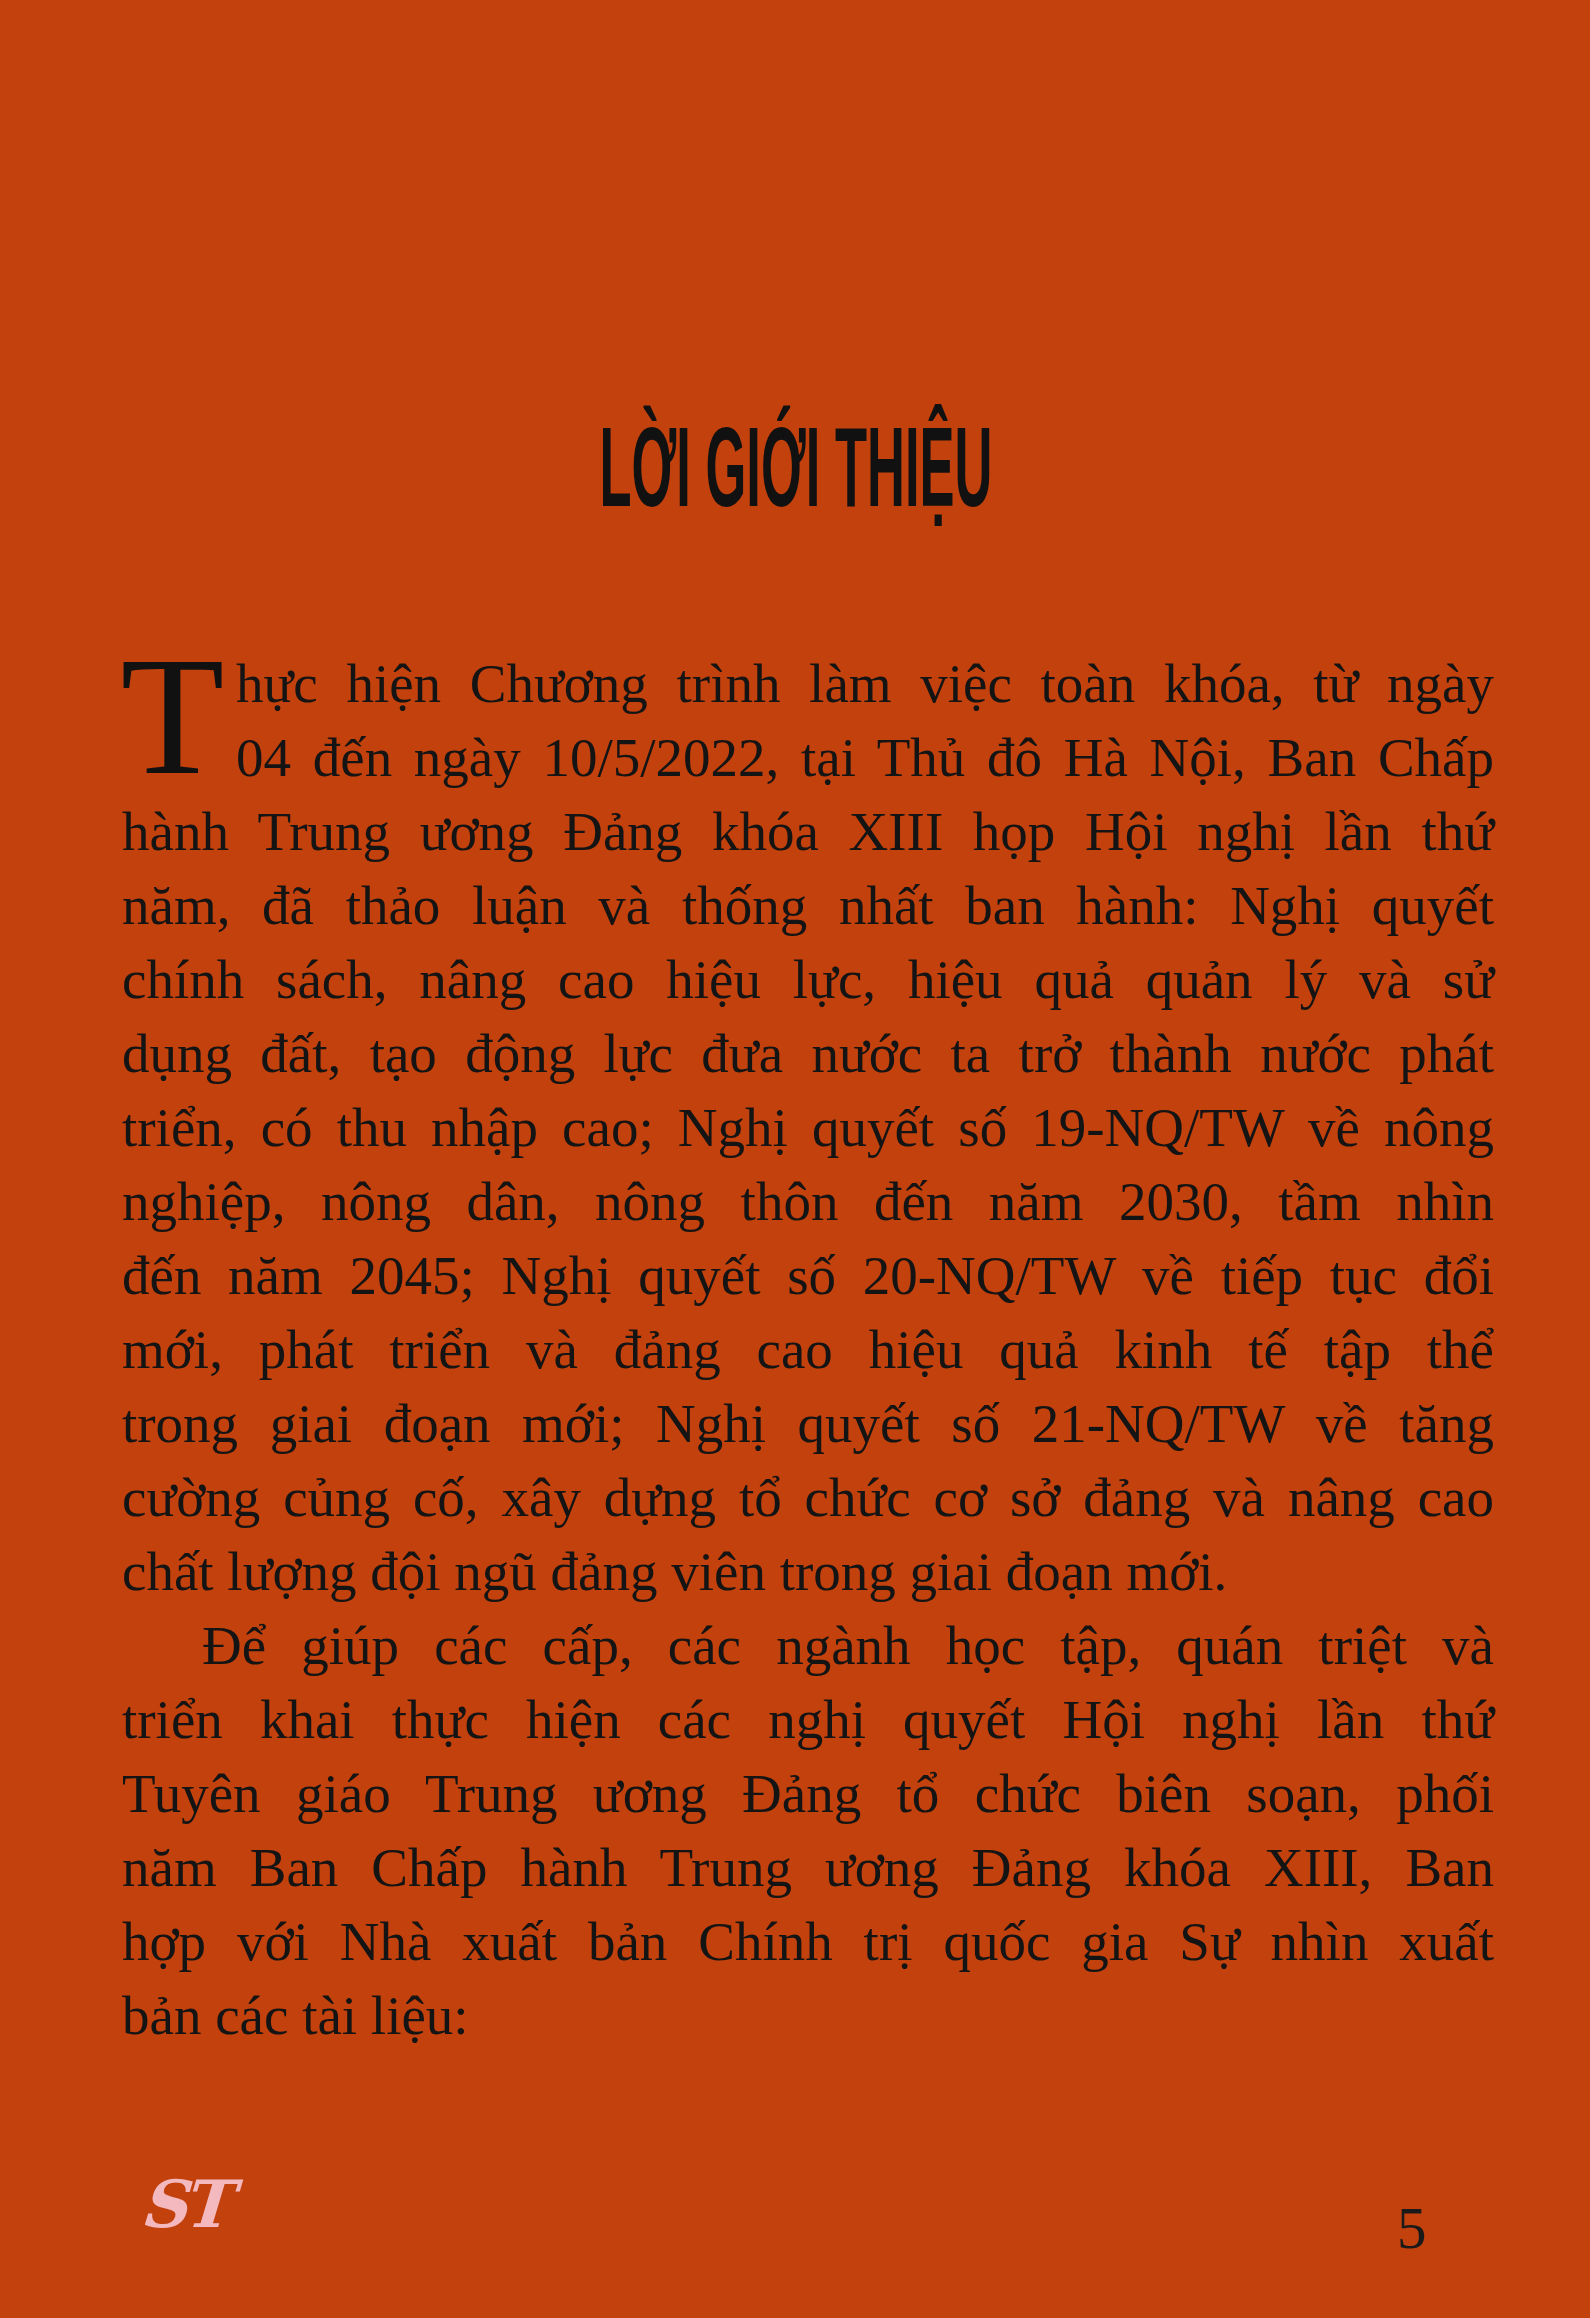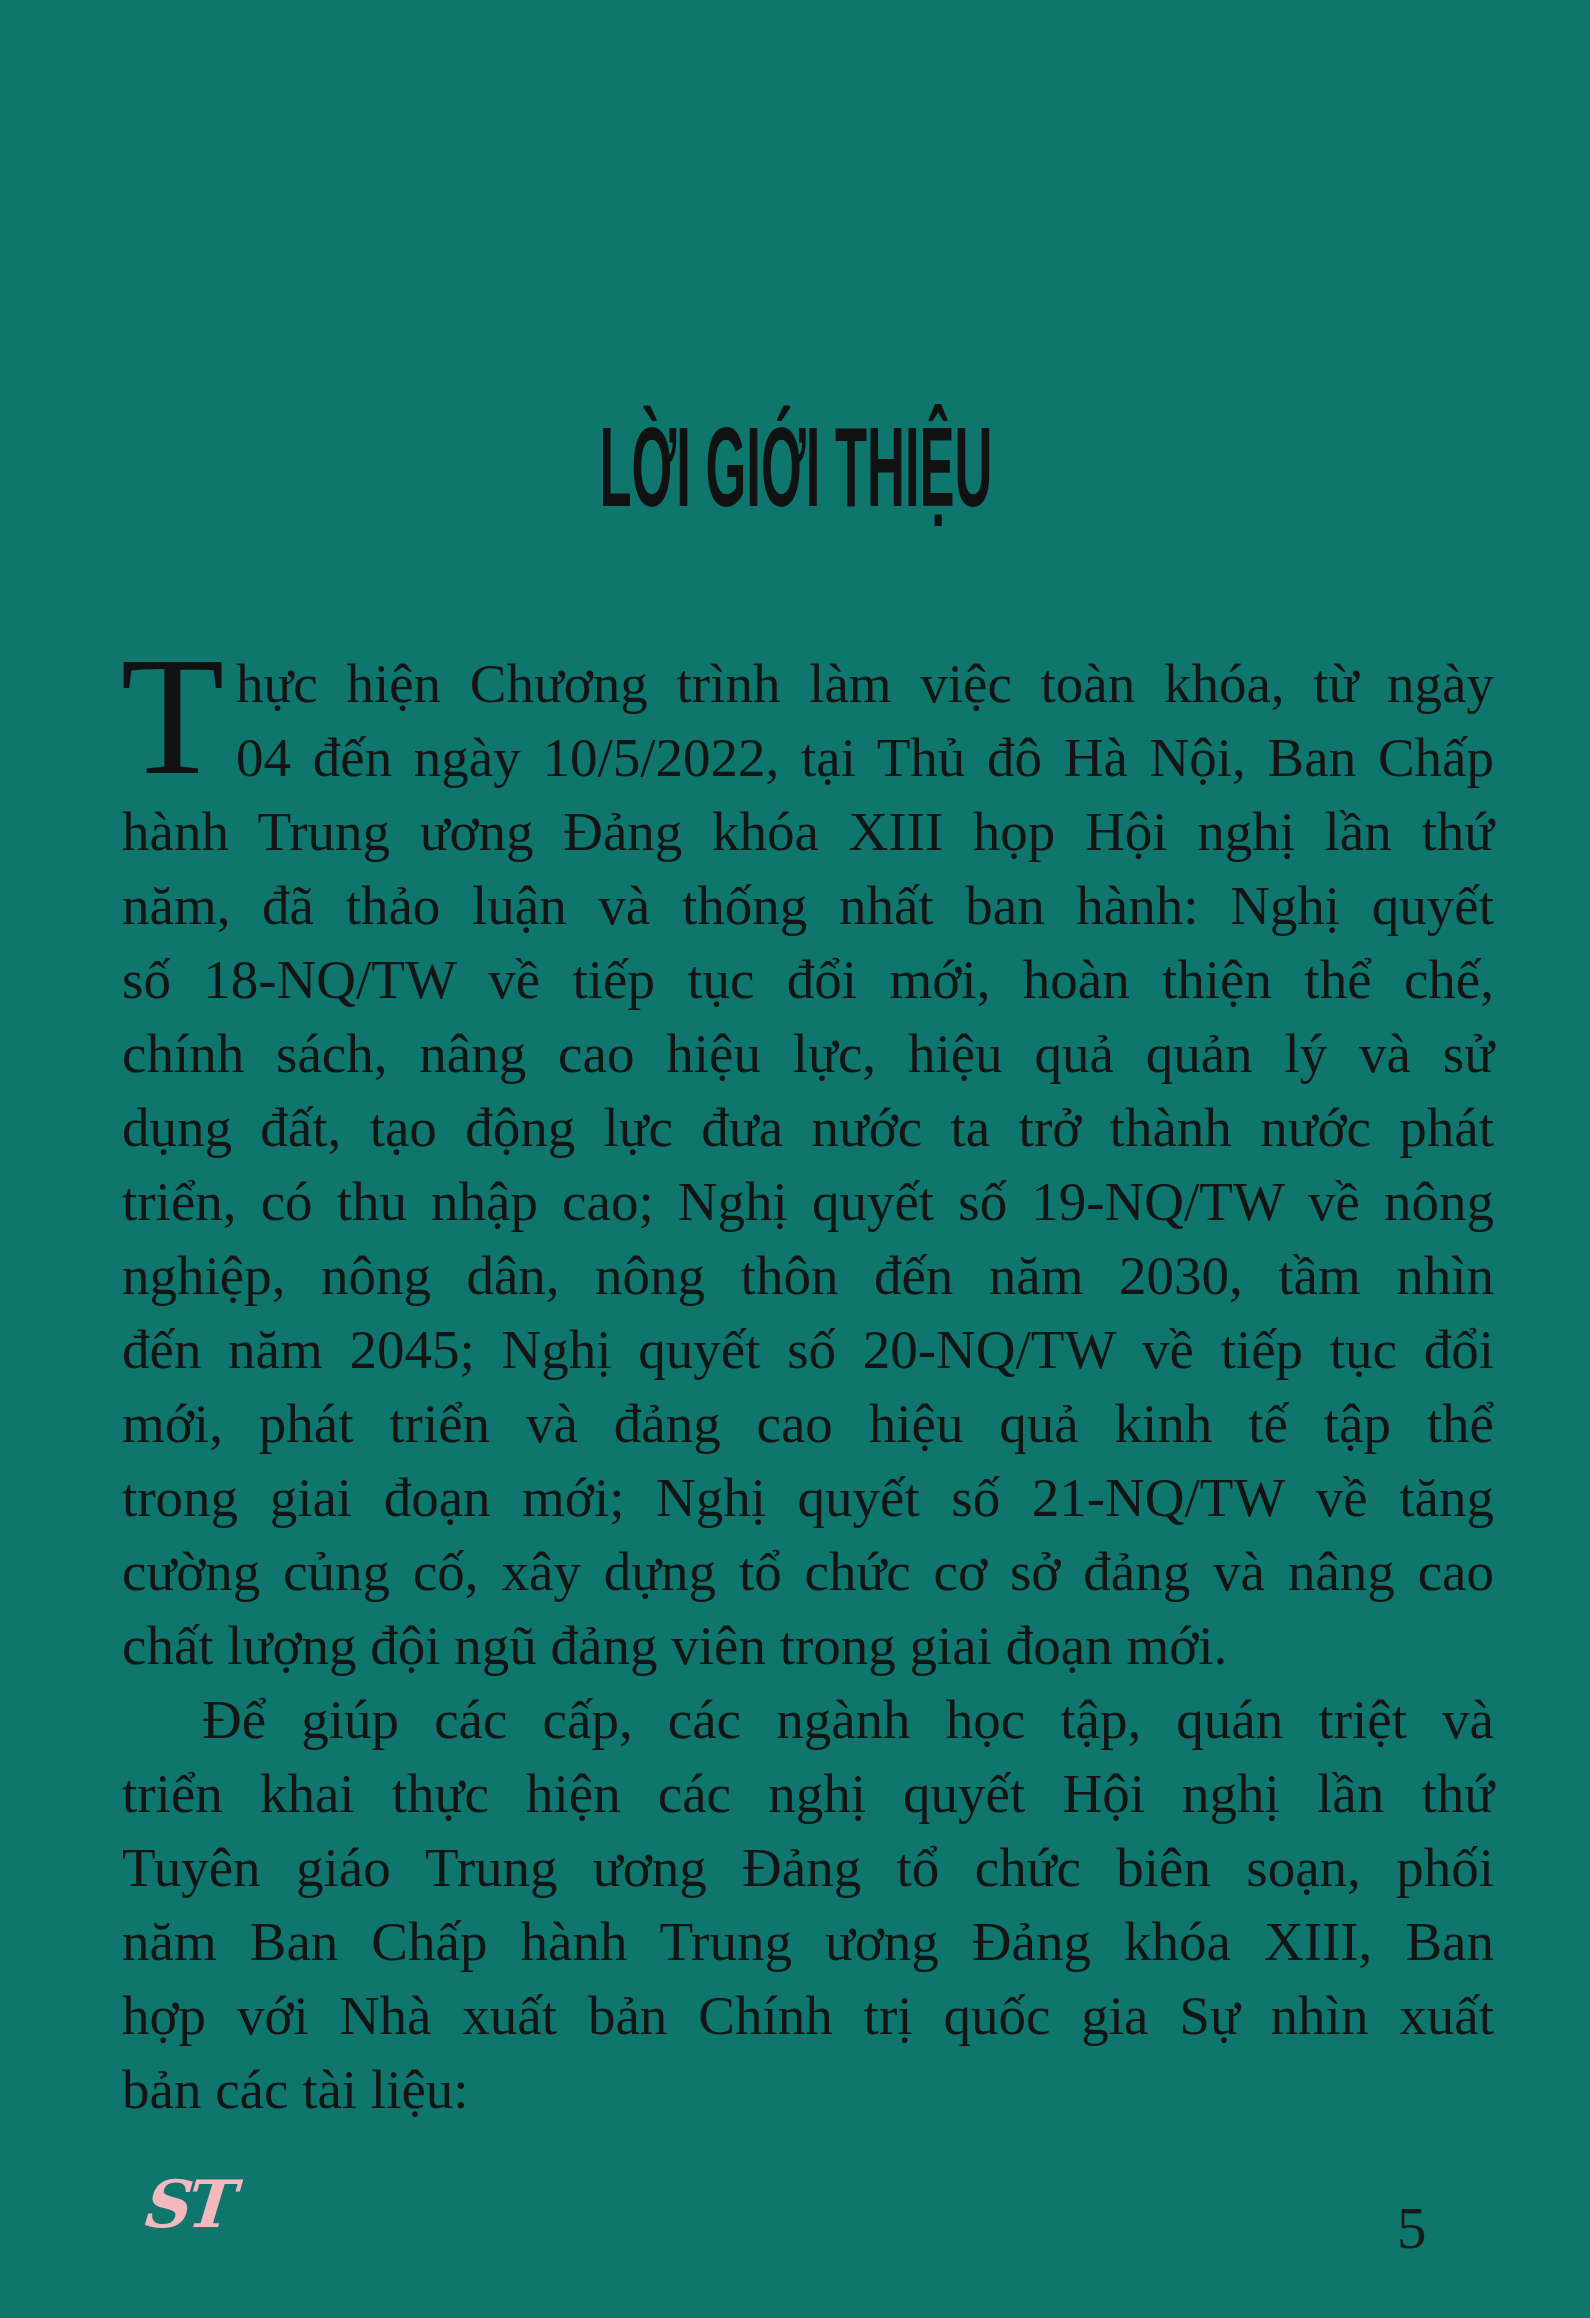--- a/index.html
+++ b/index.html
@@ -4,21 +4,21 @@
 <style>
   html,body{margin:0;padding:0;}
   body{
     width:1591px;height:2319px;
     background:#ffffff;
     position:relative;
     font-family:"Liberation Serif","DejaVu Serif",serif;
     color:#141414;
     overflow:hidden;
   }
-  .page{position:absolute;inset:0;background:#0f766e;}
+  .page{position:absolute;inset:0;background:#c2410c;}
 
   .title-row{
     position:absolute;top:411px;left:0;width:1591px;
     text-align:center;
   }
   .title{
     display:inline-block;
     font-family:"Liberation Sans","DejaVu Sans",sans-serif;
     font-weight:700;
     font-size:101px;
@@ -83,21 +83,20 @@
   </div>
 
   <div class="text-block">
 
     <div class="para">
       <span class="dropcap">T</span>
       <div class="line drop-offset">hực hiện Chương trình làm việc toàn khóa, từ ngày</div>
       <div class="line drop-offset">04 đến ngày 10/5/2022, tại Thủ đô Hà Nội, Ban Chấp</div>
       <div class="line">hành Trung ương Đảng khóa XIII họp Hội nghị lần thứ</div>
       <div class="line">năm, đã thảo luận và thống nhất ban hành: Nghị quyết</div>
-      <div class="line">số 18-NQ/TW về tiếp tục đổi mới, hoàn thiện thể chế,</div>
       <div class="line">chính sách, nâng cao hiệu lực, hiệu quả quản lý và sử</div>
       <div class="line">dụng đất, tạo động lực đưa nước ta trở thành nước phát</div>
       <div class="line">triển, có thu nhập cao; Nghị quyết số 19-NQ/TW về nông</div>
       <div class="line">nghiệp, nông dân, nông thôn đến năm 2030, tầm nhìn</div>
       <div class="line">đến năm 2045; Nghị quyết số 20-NQ/TW về tiếp tục đổi</div>
       <div class="line">mới, phát triển và đảng cao hiệu quả kinh tế tập thể</div>
       <div class="line">trong giai đoạn mới; Nghị quyết số 21-NQ/TW về tăng</div>
       <div class="line">cường củng cố, xây dựng tổ chức cơ sở đảng và nâng cao</div>
       <div class="line para-end">chất lượng đội ngũ đảng viên trong giai đoạn mới.</div>
     </div>

